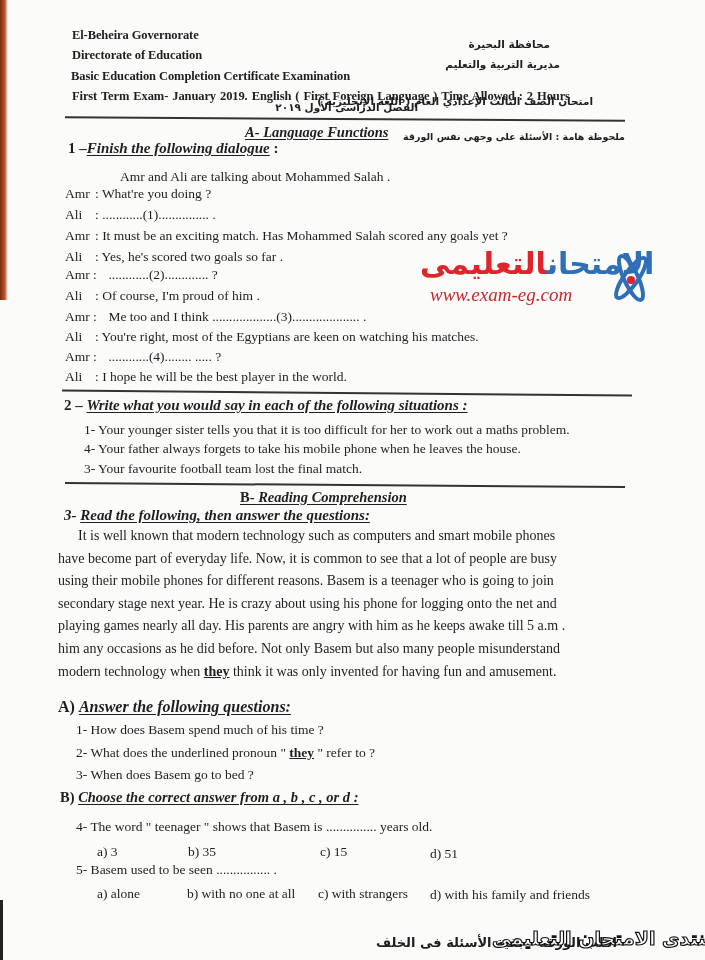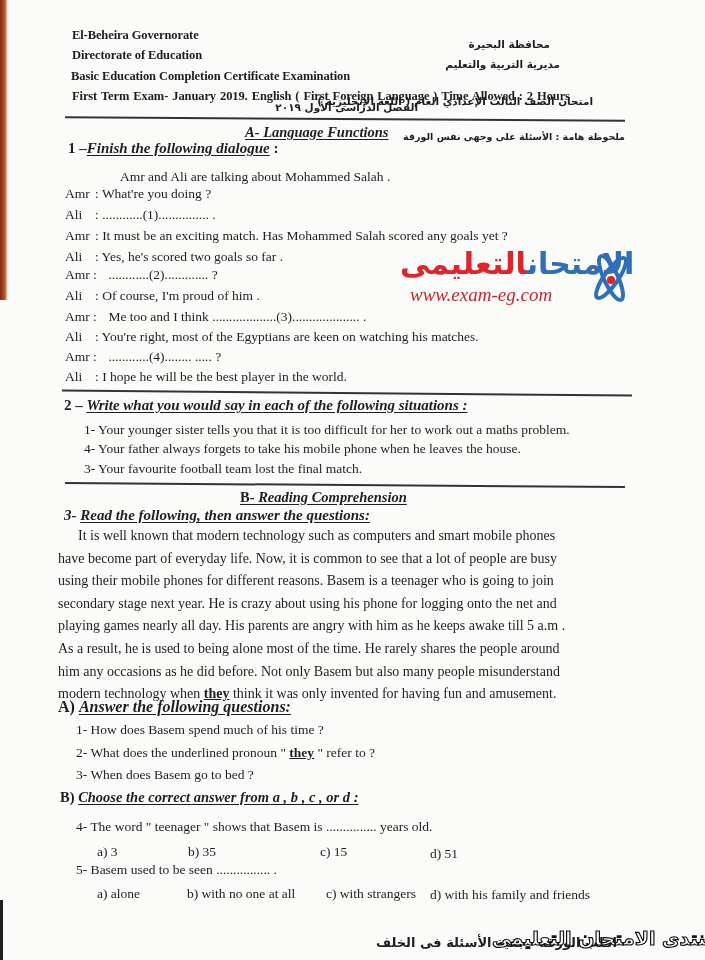--- a/index.html
+++ b/index.html
@@ -20,21 +20,21 @@
   .hdr { font-size: 12.5px; font-weight: bold; letter-spacing: -0.1px; }
   .ar { direction: rtl; font-family: "DejaVu Sans", sans-serif; font-weight: bold; font-size: 10.5px; }
   .rule { position: absolute; height: 1.5px; background: #333; }
   .sec-title { font-size: 14.5px; font-weight: bold; font-style: italic; text-decoration: underline; text-underline-offset: 2px; }
   .q-title { font-size: 15px; font-weight: bold; }
   .q-title .it { font-style: italic; text-decoration: underline; text-underline-offset: 2px; }
   .line { font-size: 13.5px; }
   .spk { display: inline-block; width: 48px; }
   .para { font-size: 14px; line-height: 22.6px; }
   .u { text-decoration: underline; font-weight: bold; }
-  .wm { position: absolute; left: 400px; top: 246px; width: 230px; height: 66px; text-align: center; }
+  .wm { position: absolute; left: 420px; top: 246px; width: 230px; height: 66px; text-align: center; }
   .wm-ar { position: absolute; left: 0; top: 0; font-family: "DejaVu Sans", sans-serif; font-weight: bold; font-size: 30px; direction: rtl; white-space: nowrap; }
   .wm-ar .red { color: #e0242b; }
   .wm-ar .blue { color: #2f6fb8; }
   .wm-url { position: absolute; left: 10px; top: 38px; font-style: italic; font-size: 19px; color: #c8282d; font-family: "Liberation Serif", serif; }
   .wm-atom { position: absolute; left: 193px; top: 4px; width: 36px; height: 56px; }
   .footer-forum { position: absolute; left: 492px; top: 927px; font-family: "DejaVu Sans", sans-serif; font-weight: bold; font-size: 19px; direction: rtl; color: #fff;
     -webkit-text-stroke: 1.2px #111; white-space: nowrap; }
 </style>
 </head>
 <body>
@@ -101,21 +101,20 @@
 <div class="abs q-title" style="left:64px;top:507px;">
   <span style="font-style:italic">3- </span><span class="it">Read the following, then answer the questions:</span>
 </div>
 
 <div class="abs para" style="left:58px;top:525px;">
   <div style="padding-left:20px">It is well known that modern technology such as computers and smart mobile phones</div>
   <div>have become part of everyday life. Now, it is common to see that a lot of people are busy</div>
   <div>using their mobile phones for different reasons. Basem is a teenager who is going to join</div>
   <div>secondary stage next year. He is crazy about using his phone for logging onto the net and</div>
   <div>playing games nearly all day. His parents are angry with him as he keeps awake till 5 a.m .</div>
-  <div>As a result, he is used to being alone most of the time. He rarely shares the people around</div>
   <div>him any occasions as he did before. Not only Basem but also many people misunderstand</div>
   <div><span>modern technology when </span><span class="u">they</span><span> think it was only invented for having fun and amusement.</span></div>
 </div>
 
 <div class="abs q-title" style="left:58px;top:698px;font-size:16px;">
   <span>A) </span><span class="it">Answer the following questions:</span>
 </div>
 <div class="abs line" style="left:76px;top:722px;">1- How does Basem spend much of his time ?</div>
 <div class="abs line" style="left:76px;top:745px;"><span>2- What does the underlined pronoun " </span><span class="u">they</span><span> " refer to ?</span></div>
 <div class="abs line" style="left:76px;top:767px;">3- When does Basem go to bed ?</div>
@@ -126,17 +125,17 @@
 
 <div class="abs line" style="left:76px;top:819px;">4- The word " teenager " shows that Basem is ...............  years old.</div>
 <div class="abs line" style="left:97px;top:844px;">a) 3</div>
 <div class="abs line" style="left:188px;top:844px;">b)  35</div>
 <div class="abs line" style="left:320px;top:844px;">c) 15</div>
 <div class="abs line" style="left:430px;top:846px;">d) 51</div>
 
 <div class="abs line" style="left:76px;top:862px;">5- Basem used to be seen  ................ .</div>
 <div class="abs line" style="left:97px;top:886px;">a) alone</div>
 <div class="abs line" style="left:187px;top:886px;">b) with no one at all</div>
-<div class="abs line" style="left:326px;top:886px;">c) with strangers</div>
+<div class="abs line" style="left:318px;top:886px;">c) with strangers</div>
 <div class="abs line" style="left:430px;top:887px;">d) with his family and friends</div>
 
 <div class="abs ar" style="right:88px;top:935px;font-size:13px;">اقلب الورقة – بقية الأسئلة فى الخلف</div>
 <div class="footer-forum">منتدى الامتحان التعليمى</div>
 
 </body></html>

